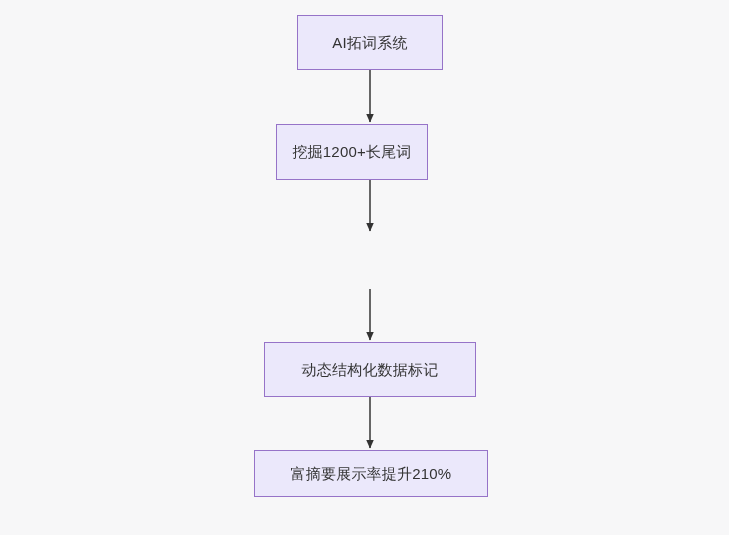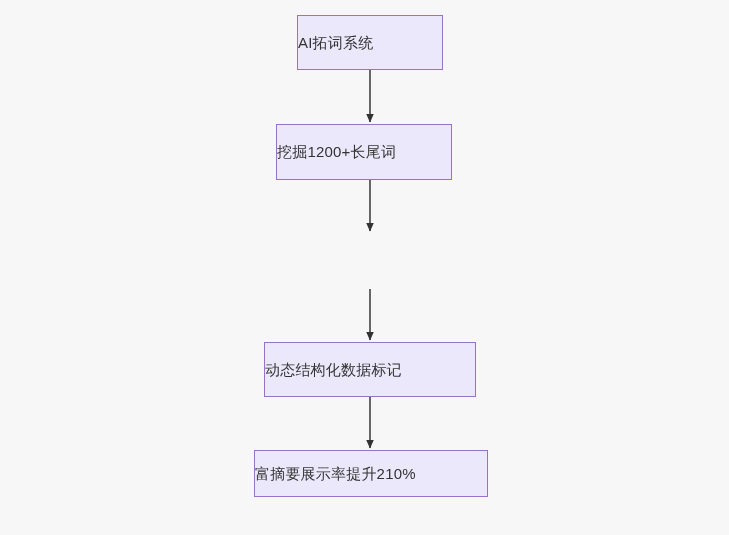--- a/index.html
+++ b/index.html
@@ -27,34 +27,34 @@
     pointer-events: none;
   }
   .node {
     position: absolute;
     box-sizing: border-box;
     background: #ebe8fb;
     border: 1.3px solid #9673c8;
     border-radius: 0;
     display: flex;
     align-items: center;
-    justify-content: flex-start;
+    justify-content: center;
     z-index: 2;
   }
   .node-label {
     font-size: 15px;
     line-height: 1.2;
     color: #333333;
     letter-spacing: 0.2px;
     white-space: nowrap;
     text-align: center;
   }
   
   #node-0 { left: 297px; top: 15px;  width: 146px; height: 55px; }
-  #node-1 { left: 276px; top: 124px; width: 176px; height: 56px; }
+  #node-1 { left: 276px; top: 124px; width: 152px; height: 56px; }
   #node-2 { left: 261px; top: 233px; width: 219px; height: 56px; }
   #node-3 { left: 264px; top: 342px; width: 212px; height: 55px; }
   #node-4 { left: 254px; top: 450px; width: 234px; height: 47px; }
 </style>
 </head>
 <body>
 
 <div id="flow-canvas">
 
   <svg class="edge-layer" width="729" height="535" viewBox="0 0 729 535" xmlns="http://www.w3.org/2000/svg">

